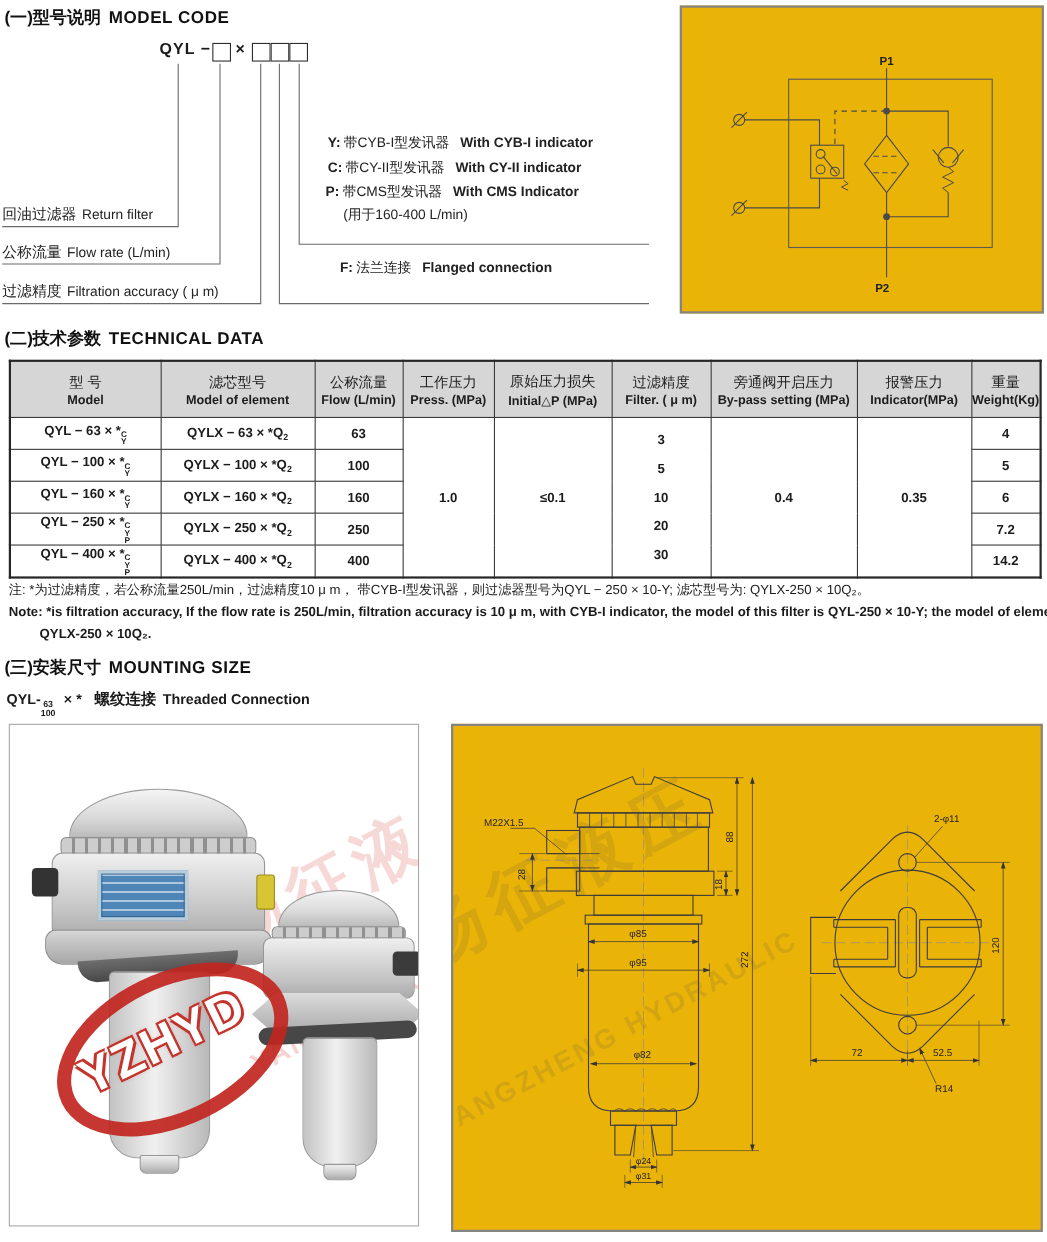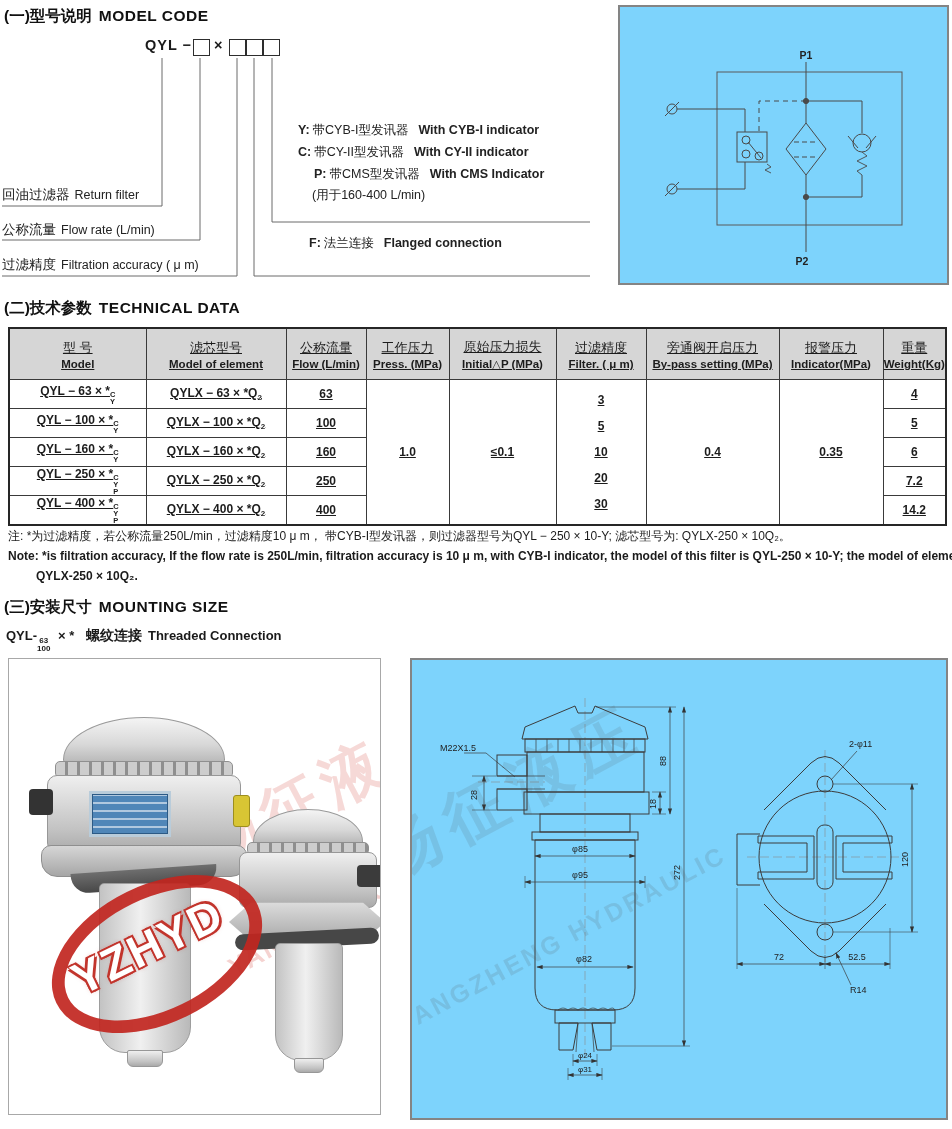--- a/index.html
+++ b/index.html
@@ -13,25 +13,25 @@
   .code-txt{font-size:14.5px;font-weight:600;letter-spacing:1px;}
   .code-box{width:15px;height:15px;border:1.6px solid #2d2d2d;background:#fff;}
   
   .mlabel{font-size:13.5px;font-weight:500;white-space:nowrap;color:#222;}
   .mlabel .en{font-weight:400;font-size:12.5px;margin-left:5px;}
   
   .opt{font-size:12.5px;font-weight:500;white-space:nowrap;color:#222;}
   .opt .k{font-weight:600;margin-right:3px;}
   .opt .en{font-weight:600;margin-left:10px;}
   
-  .panel-grey{background:#7dd3fc;border:2px solid #848484;overflow:hidden;}
+  .panel-grey{background:#eab308;border:2px solid #848484;overflow:hidden;}
   .panel-white{background:#fff;border:1px solid #a8a8a8;overflow:hidden;}
   
   table.tbl{position:absolute;left:8px;top:327px;width:937px;border-collapse:collapse;
-            table-layout:fixed;text-align:center;color:#1c1c1c;text-decoration:underline;}
+            table-layout:fixed;text-align:center;color:#1c1c1c;}
   .tbl th,.tbl td{border:1px solid #3a3a3a;padding:0;vertical-align:middle;}
   .tbl thead th{background:#d6d6d6;height:50px;font-weight:500;}
   .tbl thead .cn{font-size:13px;display:block;}
   .tbl thead .en{font-size:11.5px;font-weight:600;display:block;margin-top:1px;}
   .tbl tbody td{height:28px;font-size:12px;font-weight:600;background:#fff;}
   .tbl{border:2px solid #262626;}
   .stk{display:inline-flex;flex-direction:column;justify-content:center;
        font-size:7.5px;line-height:7px;font-style:normal;font-weight:600;
        vertical-align:-2px;text-align:left;}
   .stk i{font-style:normal;}
@@ -106,21 +106,21 @@
   <div class="abs mlabel" style="left:2px;top:256px;">
     <span>过滤精度</span><span class="en">Filtration accuracy ( μ m)</span>
   </div>
 
   <div class="abs opt" style="left:298px;top:122px;">
     <span class="k">Y:</span><span>带CYB-I型发讯器</span><span class="en">With CYB-I indicator</span>
   </div>
   <div class="abs opt" style="left:298px;top:144px;">
     <span class="k">C:</span><span>带CY-II型发讯器</span><span class="en">With CY-II indicator</span>
   </div>
-  <div class="abs opt" style="left:314px;top:166px;">
+  <div class="abs opt" style="left:296px;top:166px;">
     <span class="k">P:</span><span>带CMS型发讯器</span><span class="en">With CMS Indicator</span>
   </div>
   <div class="abs opt" style="left:312px;top:187px;">(用于160-400 L/min)</div>
   <div class="abs opt" style="left:309px;top:235px;">
     <span class="k">F:</span><span>法兰连接</span><span class="en">Flanged connection</span>
   </div>
 
   <div class="abs panel-grey" style="left:618px;top:5px;width:327px;height:276px;">
     <svg width="327" height="276">
       <g fill="none" stroke="#4a4a4a" stroke-width="1">

